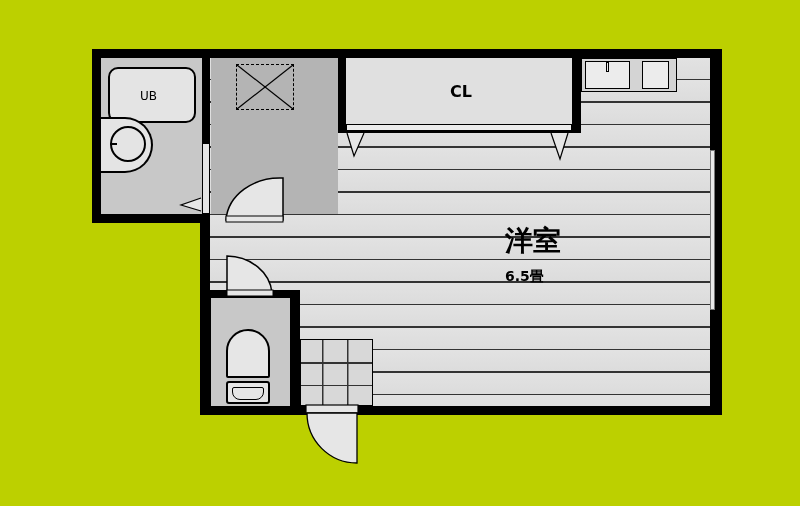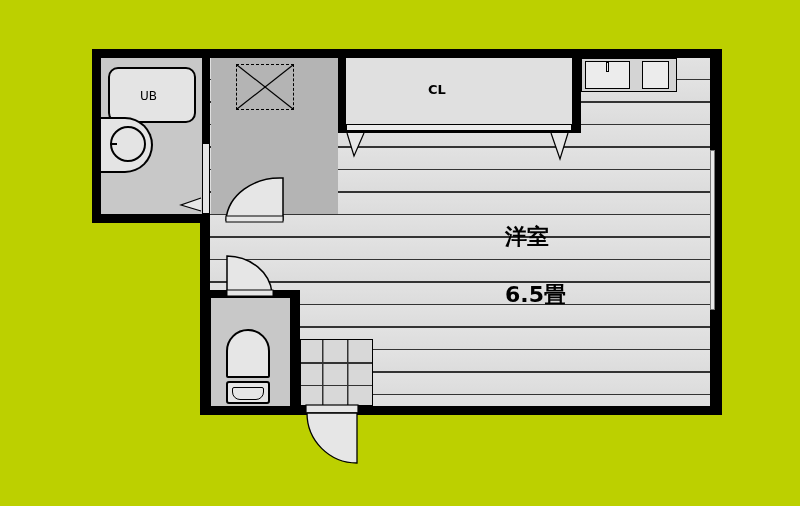--- a/index.html
+++ b/index.html
@@ -42,21 +42,21 @@
   </svg>
 
   <svg width="800" height="506">
     <path d="M226,220 A54,45 0 0 1 283,178 L283,220 Z" fill="#e6e6e6" stroke="#000" stroke-width="1.5"></path>
     <rect x="226" y="216" width="57" height="6" fill="#e6e6e6" stroke="#000" stroke-width="1"></rect>
   </svg>
 
   <div class="abs wall" style="left:338px;top:49px;width:243px;height:84px;"></div>
   <div class="abs floor" style="left:346px;top:58px;width:226px;height:66px;background:#e0e0e0;"></div>
   <div class="abs" style="left:346px;top:124px;width:226px;height:7px;background:#ececec;border:1px solid #000;"></div>
-  <div class="label" style="left:428px;top:82px;font-size:13px;">CL</div>
+  <div class="label" style="left:450px;top:82px;font-size:16px;">CL</div>
   <svg width="800" height="506" style="pointer-events:none;">
     <polyline points="347,133 354,156 364,133" fill="#e6e6e6" stroke="#000" stroke-width="1.2"></polyline>
     <polyline points="551,133 560,159 568,133" fill="#e6e6e6" stroke="#000" stroke-width="1.2"></polyline>
   </svg>
 
   <div class="abs" style="left:581px;top:58px;width:96px;height:34px;background:#d4d4d4;border:1.5px solid #000;"></div>
   <div class="abs" style="left:585px;top:61px;width:45px;height:28px;background:#ececec;border:1.5px solid #000;"></div>
   <div class="abs wall" style="left:606px;top:62px;width:3px;height:10px;background:#ececec;border:1px solid #000;"></div>
   <div class="abs" style="left:642px;top:61px;width:27px;height:28px;background:#ececec;border:1.5px solid #000;"></div>
 
@@ -75,15 +75,15 @@
 
   <div class="abs" style="left:300px;top:339px;width:73px;height:67px;background:#d8d8d8;border:1px solid #000;
       background-image:linear-gradient(#333,#333),linear-gradient(#333,#333),linear-gradient(to bottom,transparent 22px,#333 22px,#333 23.5px,transparent 23.5px,transparent 45px,#333 45px,#333 46.5px,transparent 46.5px);
       background-size:1.5px 100%,1.5px 100%,100% 100%;background-position:21px 0,46px 0,0 0;background-repeat:no-repeat;"></div>
 
   <svg width="800" height="506">
     <rect x="306" y="405" width="52" height="8" fill="#e6e6e6" stroke="#000" stroke-width="1.2"></rect>
     <path d="M307,413 A50,50 0 0 0 357,463 L357,413 Z" fill="#e6e6e6" stroke="#000" stroke-width="1.3"></path>
   </svg>
 
-  <div class="label" style="left:505px;top:222px;font-size:22px;">洋室</div>
-  <div class="label" style="left:505px;top:280px;font-size:22px;">6.5畳</div>
+  <div class="label" style="left:505px;top:222px;font-size:28px;">洋室</div>
+  <div class="label" style="left:505px;top:268px;font-size:14px;">6.5畳</div>
 </div>
 
 </body></html>

